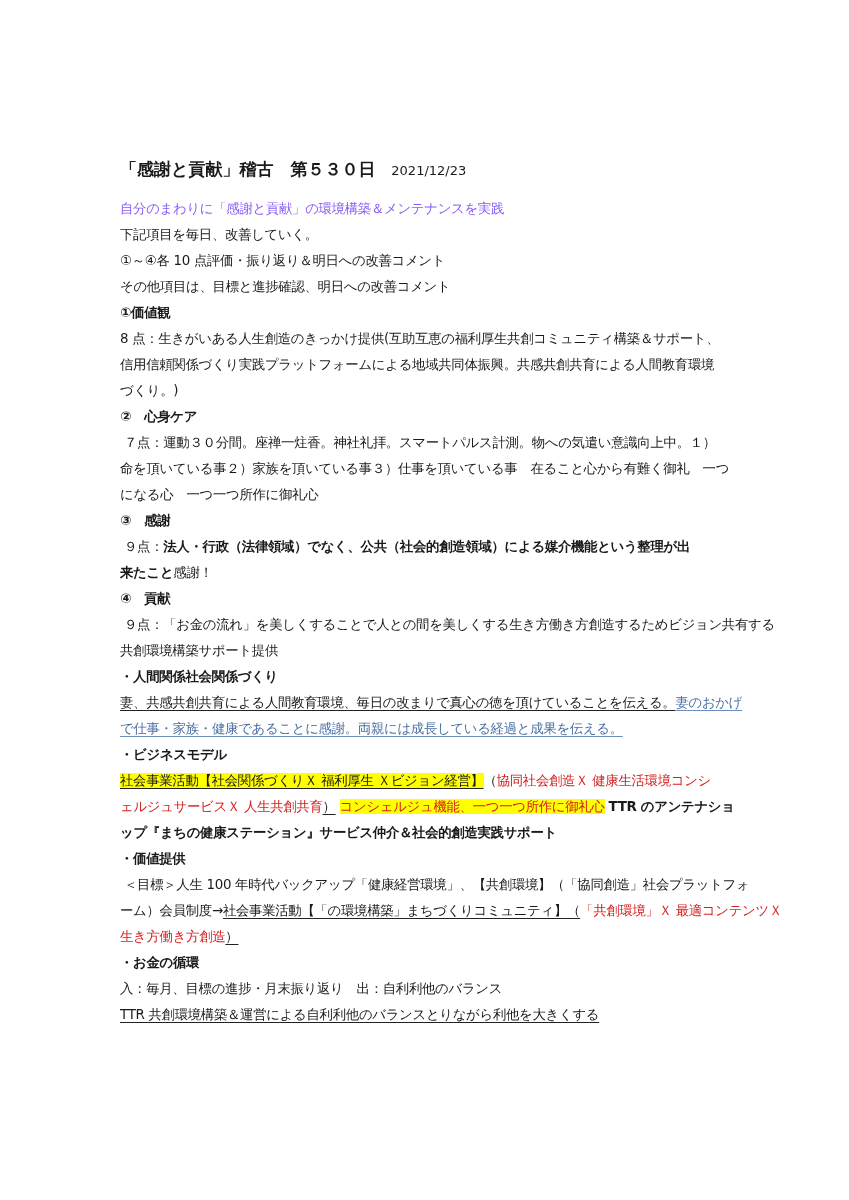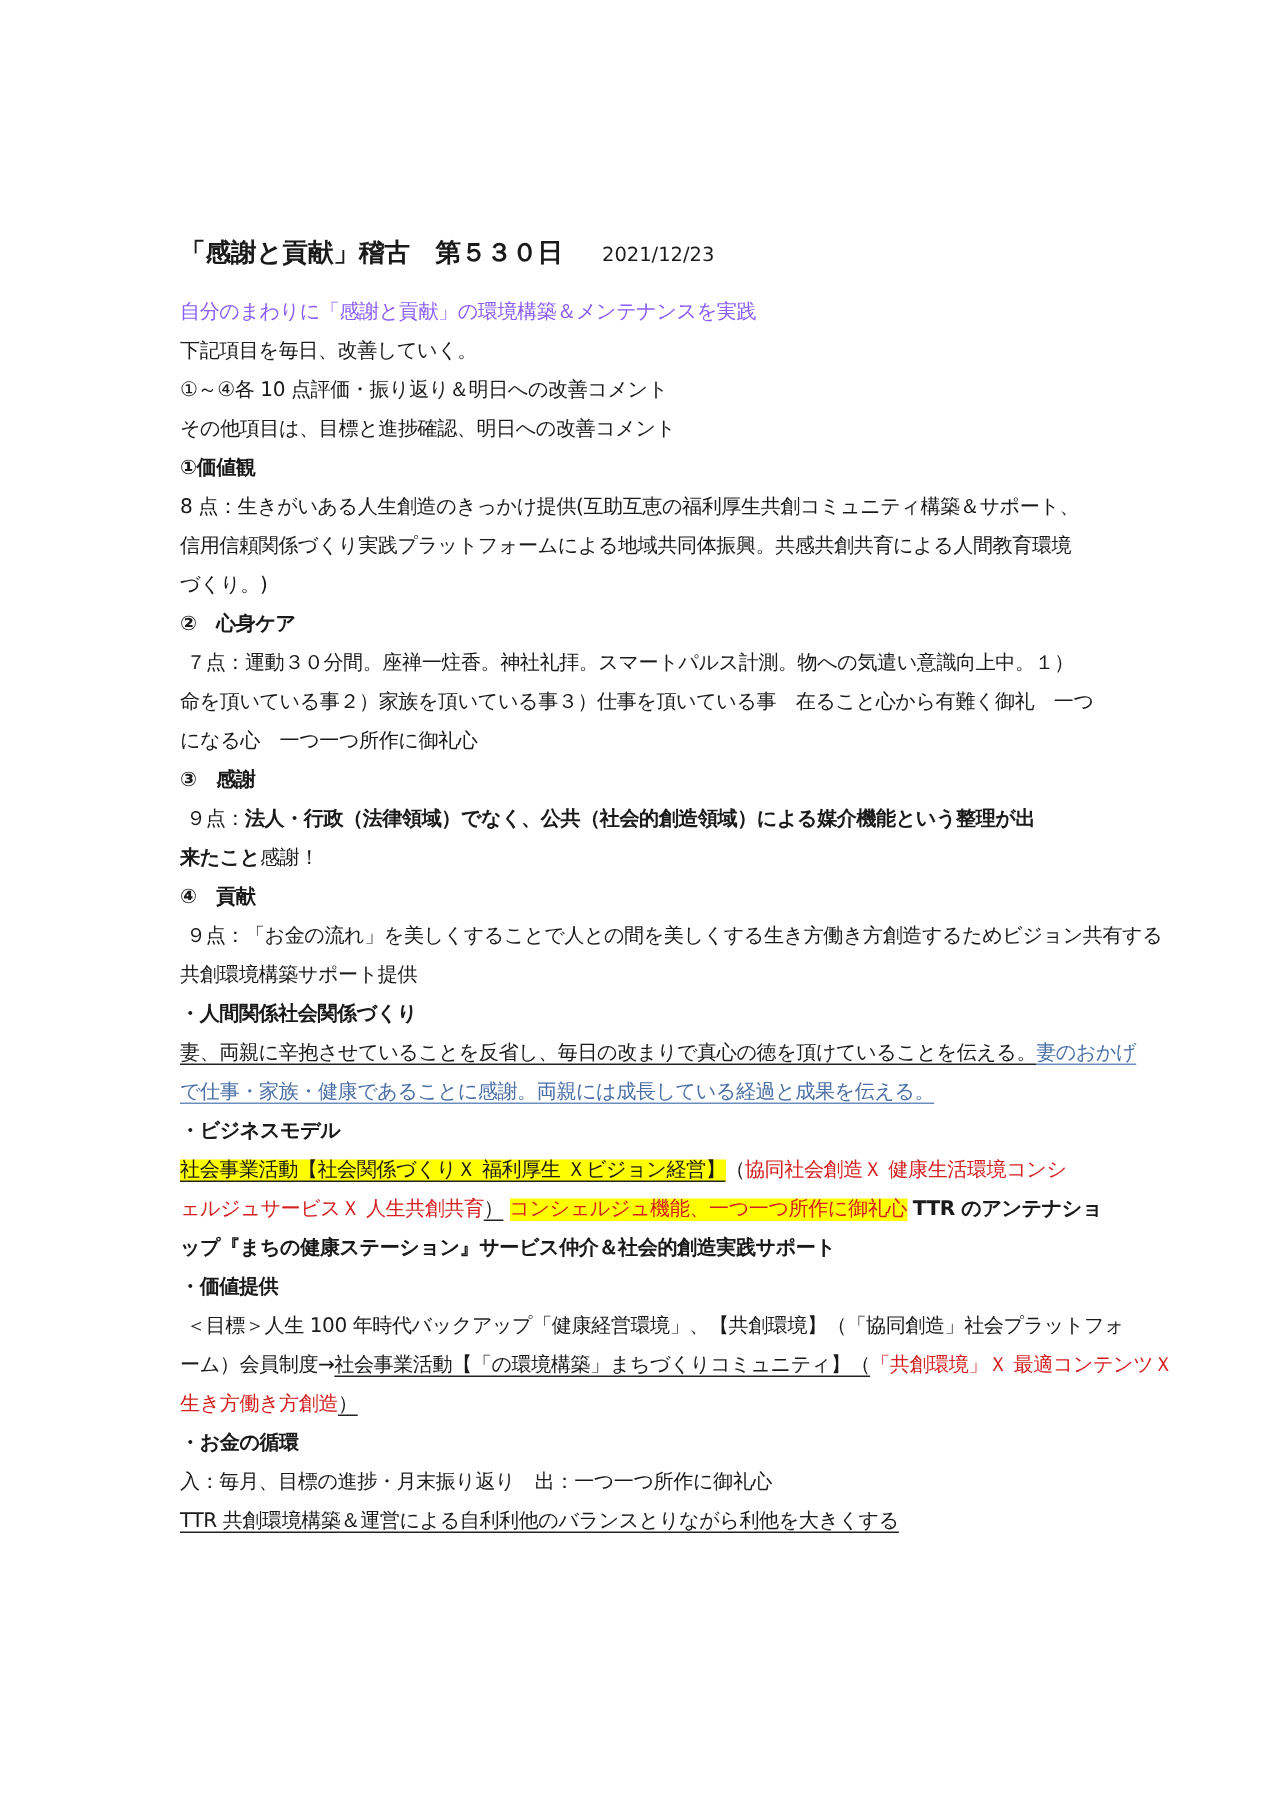--- a/index.html
+++ b/index.html
@@ -1,21 +1,21 @@
 <!DOCTYPE html>
 <html><head>
 <meta charset="utf-8">
 <style>
   html, body { margin: 0; padding: 0; background: #ffffff; }
   body { width: 849px; height: 1200px; position: relative; overflow: hidden;
          font-family: "DejaVu Sans", "Liberation Sans", sans-serif; color: #1a1a1a; }
   .page { position: absolute; left: 120px; top: 158px; width: 620px; }
   .line { font-size: 13.4px; line-height: 26px; height: 26px; white-space: nowrap; letter-spacing: -0.3px; }
   .title { font-size: 17px; font-weight: bold; height: 26px; line-height: 22px; margin-bottom: 12px; }
-  .title .date { font-size: 13px; font-weight: normal; margin-left: 20px; }
+  .title .date { font-size: 13px; font-weight: normal; margin-left: 10px; }
   .bold { font-weight: bold; }
   .red { color: #d42020; }
   .redbold { color: #8b5cf6; font-weight: normal; }
   .blue { color: #4a6fa5; }
   .ul { text-decoration: underline; text-decoration-color: #222; text-underline-offset: 3px; }
   .ul-blue { text-decoration: underline; text-decoration-color: #6c8ebf; text-underline-offset: 3px; }
   .ul-red { text-decoration-color: #d42020; text-underline-offset: 3px; }
   .hl { background: #ffff00; }
   .indent { padding-left: 4px; }
 </style>
@@ -51,21 +51,21 @@
   <div class="line">
     <span class="bold">来たこと</span><span>感謝！</span>
   </div>
 
   <div class="line bold">④　貢献</div>
   <div class="line indent">９点：「お金の流れ」を美しくすることで人との間を美しくする生き方働き方創造するためビジョン共有する</div>
   <div class="line">共創環境構築サポート提供</div>
 
   <div class="line bold">・人間関係社会関係づくり</div>
   <div class="line">
-    <span class="ul">妻、両親に辛抱させていることを反省し、毎日の改まりで真心の徳を頂けていることを伝える。</span><span class="blue ul-blue">妻のおかげ</span>
+    <span class="ul">妻、共感共創共育による人間教育環境、毎日の改まりで真心の徳を頂けていることを伝える。</span><span class="blue ul-blue">妻のおかげ</span>
   </div>
   <div class="line">
     <span class="blue ul-blue">で仕事・家族・健康であることに感謝。両親には成長している経過と成果を伝える。</span>
   </div>
 
   <div class="line bold">・ビジネスモデル</div>
   <div class="line">
     <span class="hl ul">社会事業活動【社会関係づくりＸ 福利厚生 Ｘビジョン経営】</span><span>（</span><span class="red ul-red">協同社会創造Ｘ 健康生活環境コンシ</span>
   </div>
   <div class="line">
@@ -78,18 +78,18 @@
   <div class="line bold">・価値提供</div>
   <div class="line indent">＜目標＞人生 100 年時代バックアップ「健康経営環境」、【共創環境】（「協同創造」社会プラットフォ</div>
   <div class="line">
     <span>ーム）会員制度→</span><span class="ul">社会事業活動【「の環境構築」まちづくりコミュニティ】（</span><span class="red ul-red">「共創環境」Ｘ 最適コンテンツＸ</span>
   </div>
   <div class="line">
     <span class="red ul-red">生き方働き方創造</span><span class="ul">）</span>
   </div>
 
   <div class="line bold">・お金の循環</div>
-  <div class="line">入：毎月、目標の進捗・月末振り返り　出：一つ一つ所作に御礼心</div>
+  <div class="line">入：毎月、目標の進捗・月末振り返り　出：自利利他のバランス</div>
   <div class="line">
     <span class="ul">TTR 共創環境構築＆運営による自利利他のバランスとりながら利他を大きくする</span>
   </div>
 
 </div>
 
 </body></html>

